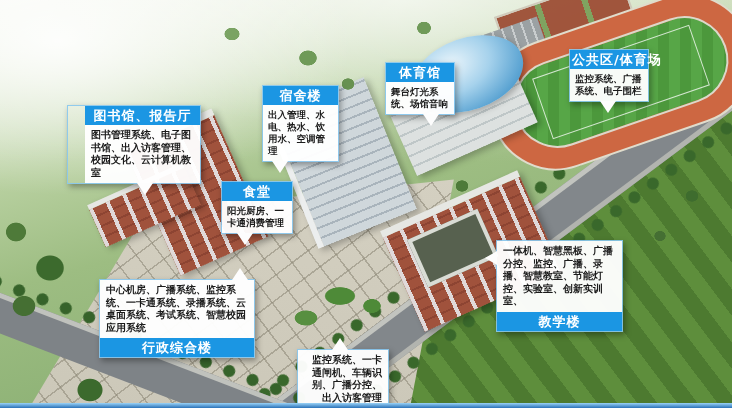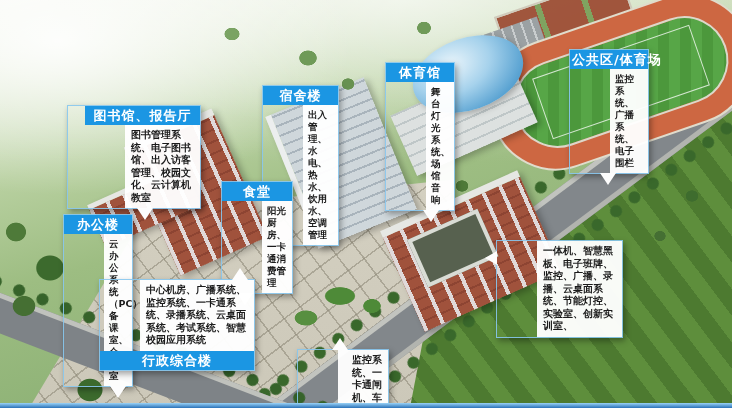--- a/index.html
+++ b/index.html
@@ -84,21 +84,21 @@
     radial-gradient(10px 9px  at 462px 186px, #4e7a39 0 60%, rgba(0,0,0,0) 65%),
     radial-gradient(10px 9px  at 692px 196px, #3e6c2e 0 60%, rgba(0,0,0,0) 65%),
     radial-gradient(9px 8px   at 660px 236px, #456f33 0 60%, rgba(0,0,0,0) 65%); }
 
   
   .callout { position:absolute; z-index:20; font-weight:bold;
     border:1px solid rgba(135,198,238,.9); box-shadow:2px 3px 6px rgba(0,0,0,.35); }
   .co-header { background:var(--accent,#1b96e3); color:#fff; text-align:center;
     font-size:13px; line-height:13px; padding:3px 2px; letter-spacing:1px; white-space:nowrap; }
   .co-body { background:rgba(255,255,255,.96); color:#1b1b1b;
-    font-size:10px; line-height:12.5px; padding:4px 6px;margin-left:40px; }
+    font-size:10px; line-height:12.5px; padding:4px 6px; }
   .sm .co-body { font-size:9.5px; line-height:12px; padding:4px 5px; }
   .tail { position:absolute; width:0; height:0; z-index:21; }
   .tail-b { border-left:8px solid transparent; border-right:8px solid transparent;
             border-top:12px solid #fdfdfd; bottom:-12px; }
   .tail-t { border-left:8px solid transparent; border-right:8px solid transparent;
             border-bottom:12px solid #fdfdfd; top:-12px; }
   .tail-l { border-top:7px solid transparent; border-bottom:7px solid transparent;
             border-right:12px solid #fdfdfd; left:-12px; }
 
   .co-library   { left:67px;  top:105px; width:134px;padding-left:17px; }
@@ -169,34 +169,30 @@
     <div class="co-body">阳光厨房、一卡通消费管理</div>
     <div class="tail tail-b"></div>
   </div>
 
   <div class="callout sm co-public">
     <div class="co-header">公共区/体育场</div>
     <div class="co-body">监控系统、广播系统、电子围栏</div>
     <div class="tail tail-b"></div>
   </div>
 
-  <div class="callout sm co-office">
-    <div class="co-header">办公楼</div>
-    <div class="co-body">云办公系统（PC）、备课室、会议室</div>
-    <div class="tail tail-b"></div>
-  </div>
 
   <div class="callout co-admin">
     <div class="co-body">中心机房、广播系统、监控系统、一卡通系统、录播系统、云桌面系统、考试系统、智慧校园应用系统</div>
     <div class="co-header">行政综合楼</div>
     <div class="tail tail-t"></div>
   </div>
 
   <div class="callout co-teaching">
-    <div class="co-body">一体机、智慧黑板、电子班牌、监控、广播、录播、云桌面系统、节能灯控、实验室、创新实训室、</div>
+    <div class="co-body">一体机、智慧黑板、广播分控、监控、广播、录播、智慧教室、节能灯控、实验室、创新实训室、</div>
+    <div class="co-header">教学楼</div>
     <div class="tail tail-l"></div>
   </div>
 
   <div class="callout co-gate">
     <div class="co-body">监控系统、一卡通闸机、车辆识别、广播分控、出入访客管理</div>
 
     <div class="tail tail-t"></div>
   </div>
 
   <div class="bottom-bar"></div>

